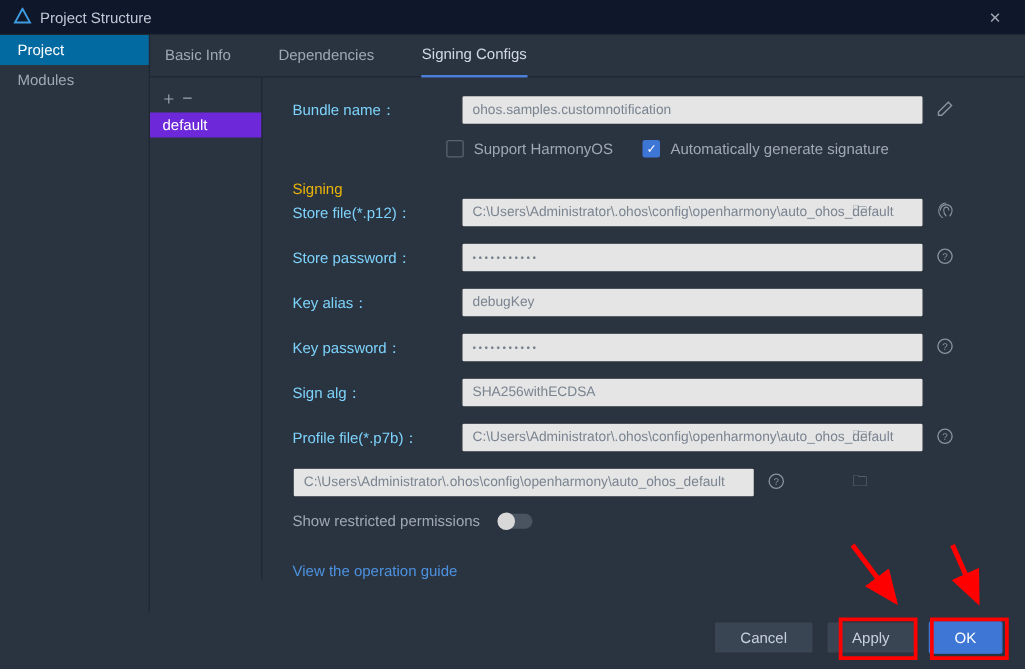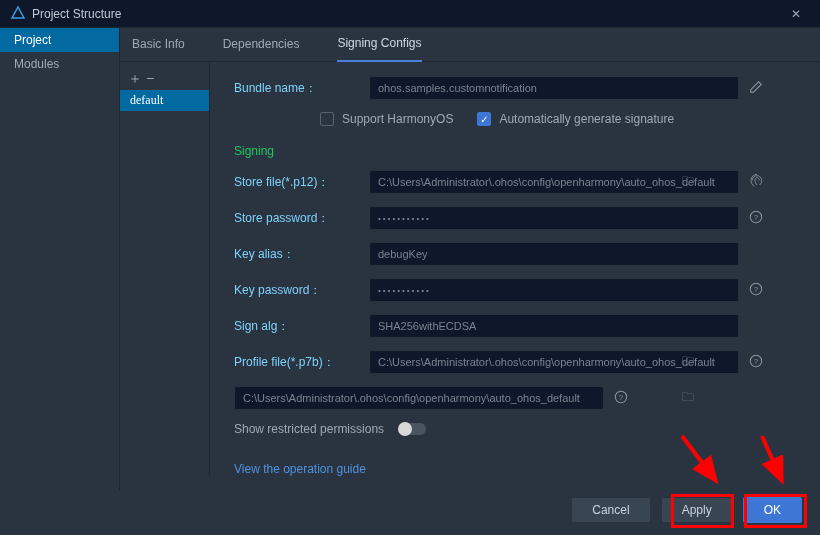--- a/index.html
+++ b/index.html
@@ -90,23 +90,22 @@
     .config-list-toolbar {
       padding: 2px 8px;
       color: #9aa3b0;
       font-size: 14px;
     }
     .config-item {
       padding: 3px 10px;
       cursor: pointer;
     }
     .config-item.active {
-      background: #0369a1;
+      background: #6d28d9;
       color: #fff;
-      font-family: Liberation Serif, serif;
     }
     .form {
       flex: 1;
       padding: 14px 20px 0 24px;
     }
     .row {
       display: flex;
       align-items: center;
       margin-bottom: 12px;
       min-height: 24px;
@@ -115,21 +114,21 @@
       width: 135px;
       color: #7dd3fc;
     }
     .input-wrap {
       flex: 1;
       display: flex;
       align-items: center;
       position: relative;
     }
     .input {
-      background: #0f172a;
+      background: #e5e5e5;
       border: 1px solid #2a323d;
       color: #7a8490;
       height: 24px;
       padding: 0 8px;
       flex: 1;
       max-width: 370px;
       border-radius: 2px;
       font-size: 11px;
     }
     .input.dotted {
@@ -139,21 +138,21 @@
     .trailing-icon {
       margin-left: 10px;
       color: #8a92a0;
       font-size: 14px;
       cursor: pointer;
     }
     .checkbox-row {
       display: flex;
       align-items: center;
       gap: 6px;
-      margin-left: 74px;
+      margin-left: 111px;
       margin-bottom: 18px;
       padding-left: 12px;
     }
     .checkbox {
       width: 14px;
       height: 14px;
       border: 1px solid #5a6270;
       border-radius: 2px;
       margin-right: 2px;
     }
@@ -163,22 +162,21 @@
       display: flex;
       align-items: center;
       justify-content: center;
       color: #fff;
       font-size: 10px;
     }
     .ck-lab {
       margin-right: 18px;
     }
     .section-heading {
-      color: #22c55e;
-      margin-bottom: 12px;
+      color: #eab308;
     }
     .toggle-row {
       display: flex;
       align-items: center;
       margin-bottom: 26px;
     }
     .toggle-row .tlabel {
       margin-right: 14px;
     }
     .toggle {

